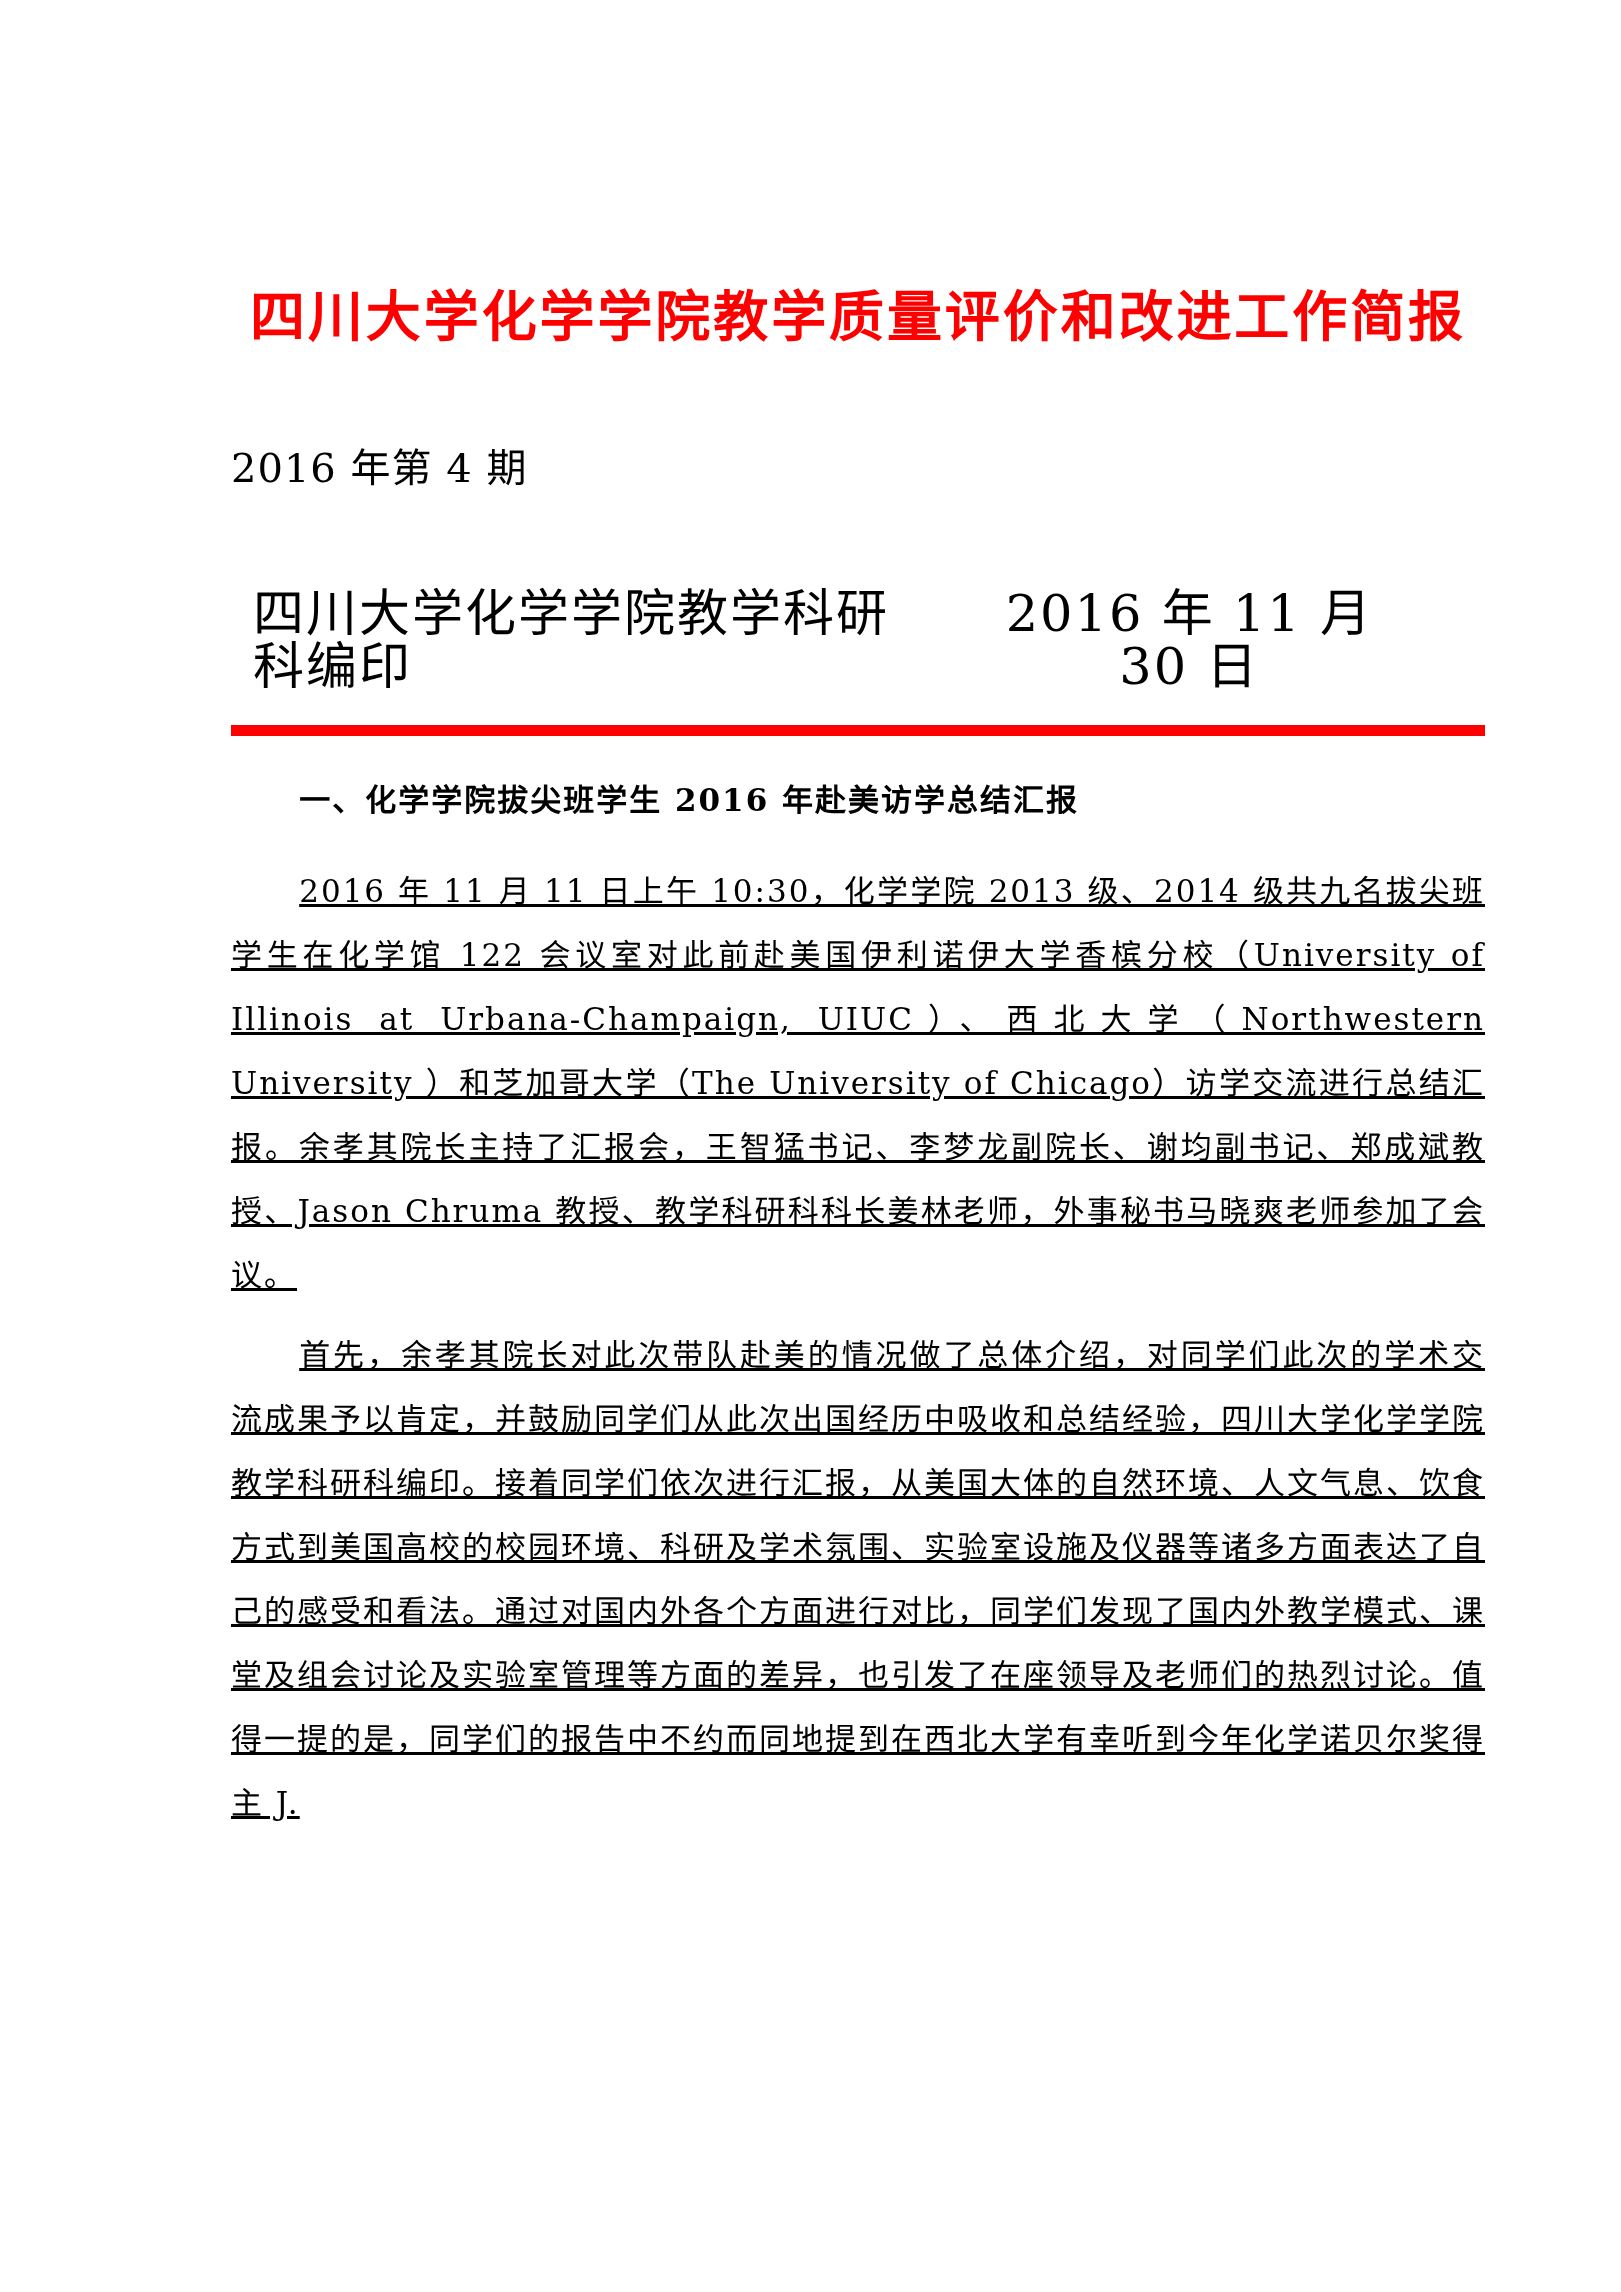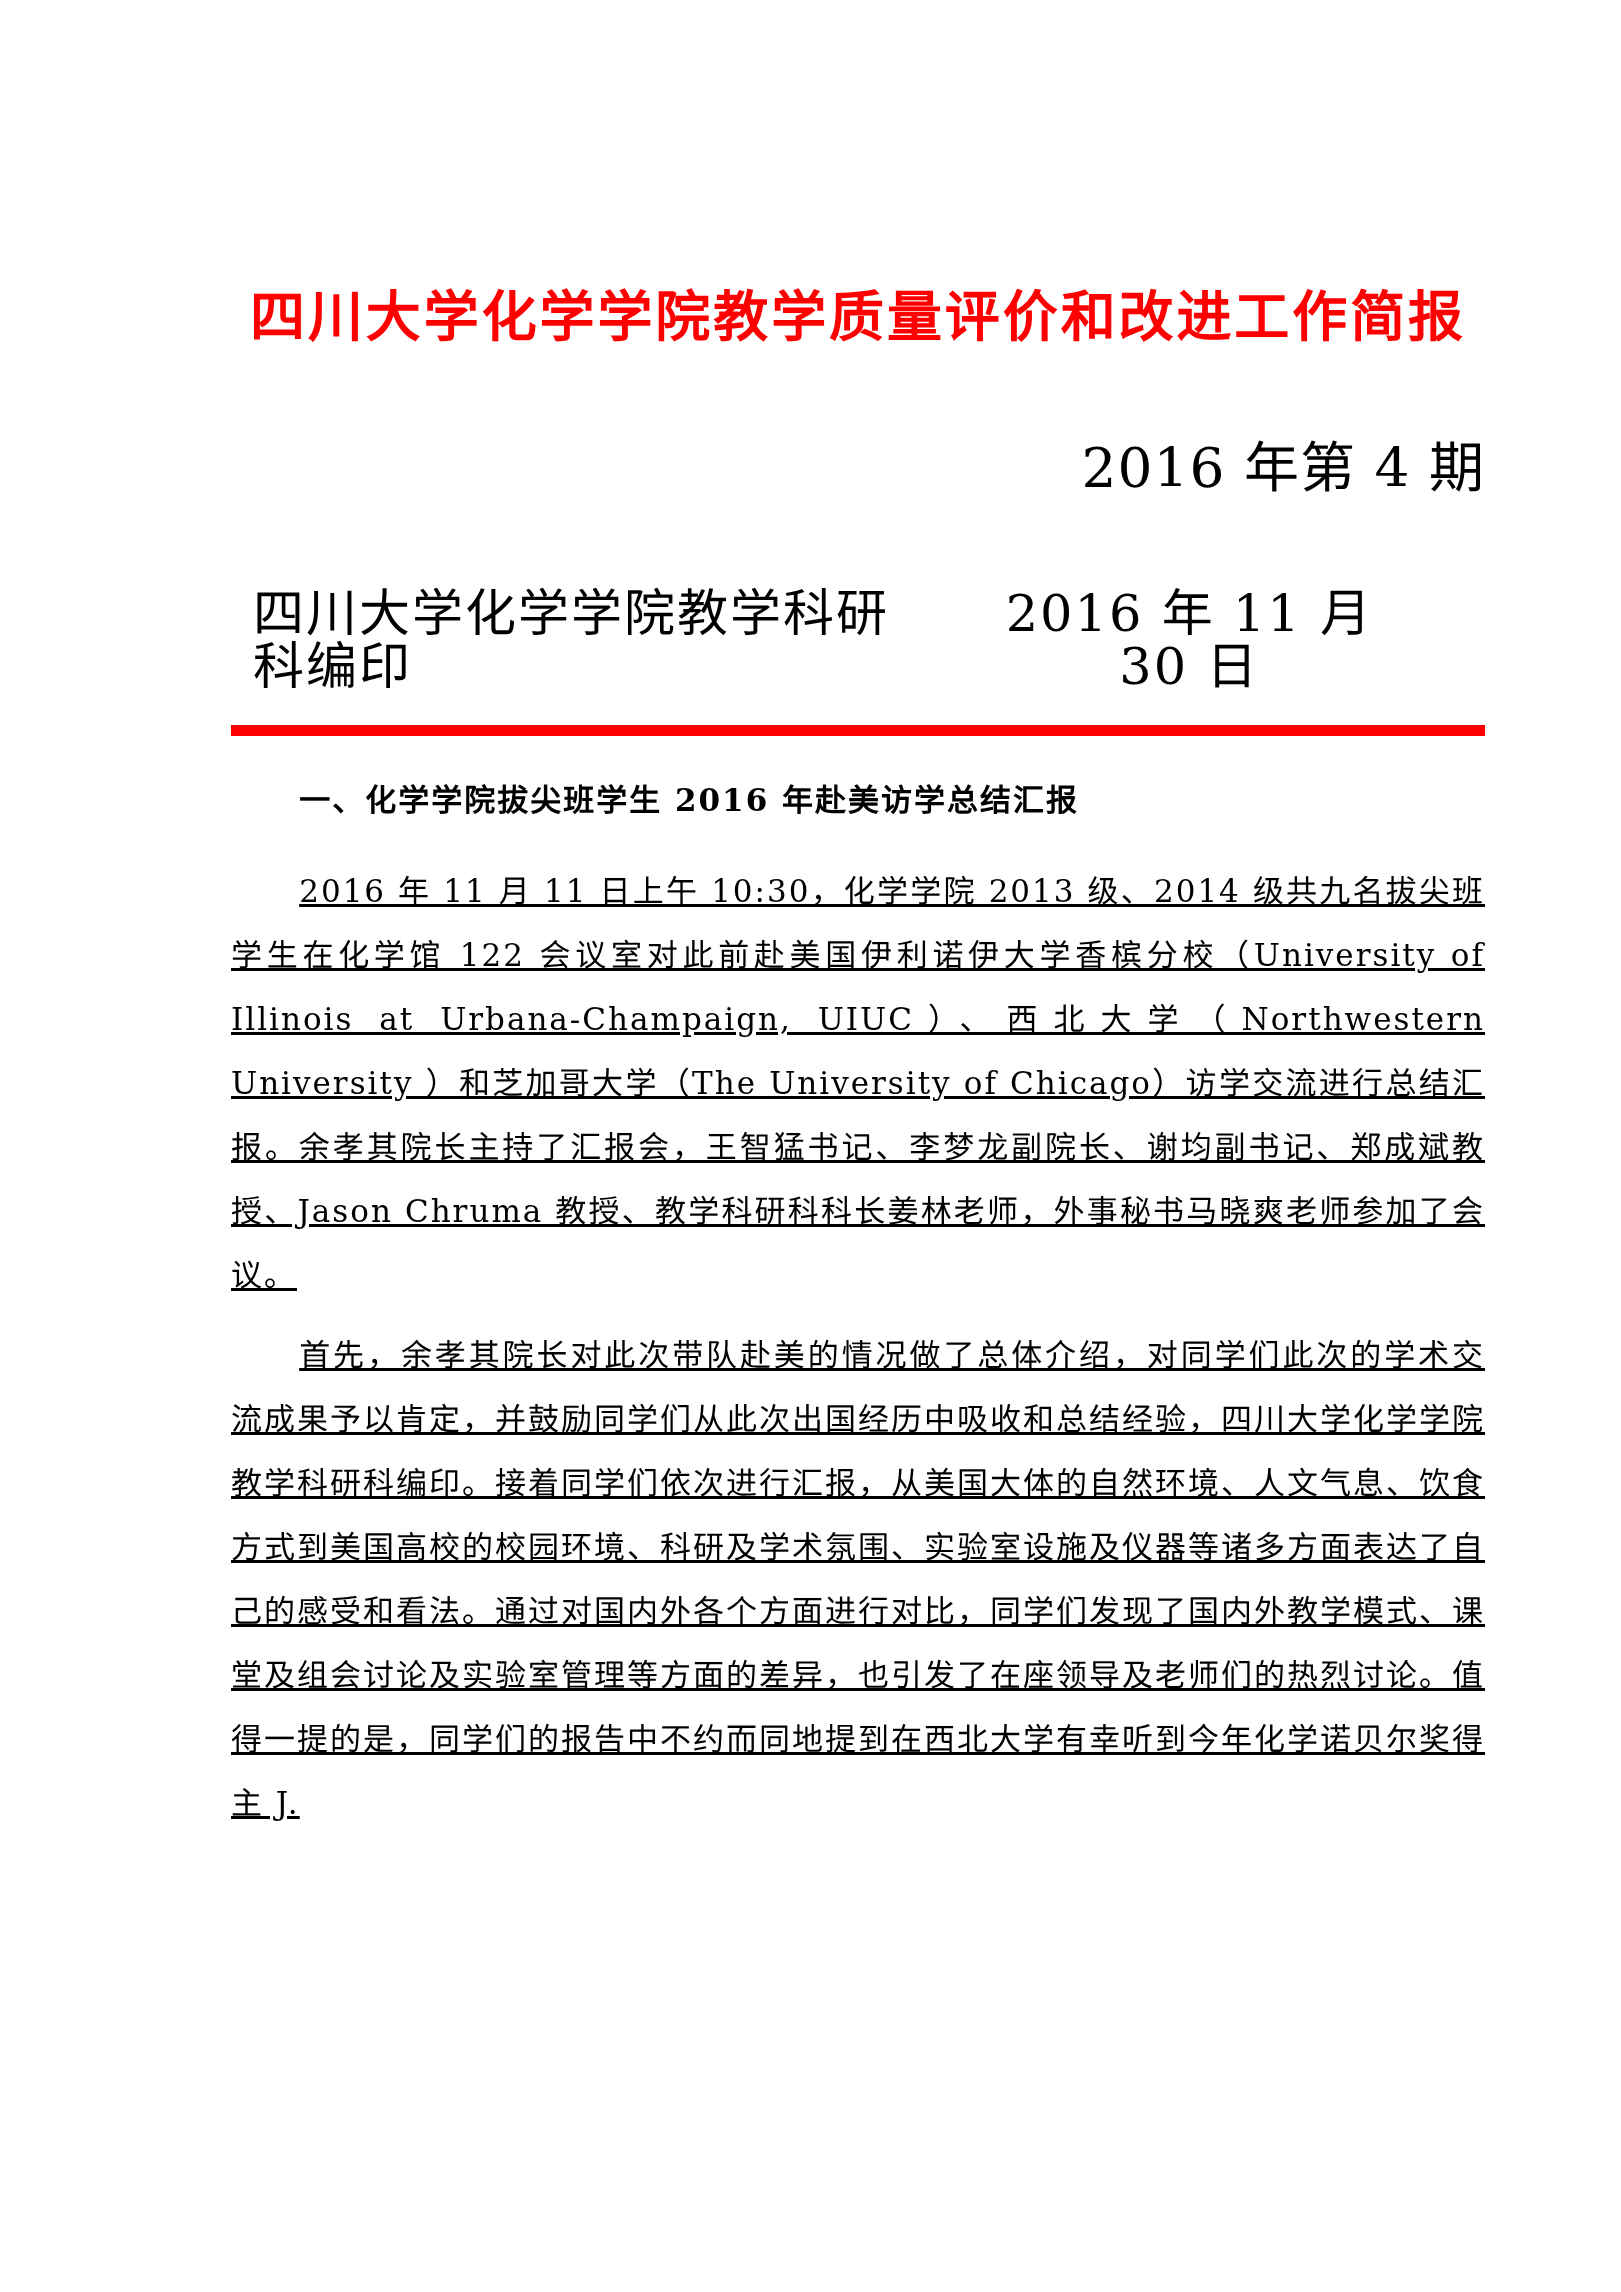--- a/index.html
+++ b/index.html
@@ -30,24 +30,24 @@
     font-size: 55px;
     line-height: 73px;
     letter-spacing: 2.9px;
     color: #ff0000;
     text-align: center;
     white-space: nowrap;
   }
 
   .issue-line {
     margin-top: 88px;
-    font-size: 55px;
+    font-size: 40px;
     line-height: 53px;
     letter-spacing: 1px;
-    text-align: right;
+    text-align: left;
   }
 
   .pub-row {
     margin-top: 76px;
     display: flex;
     justify-content: space-between;
     align-items: baseline;
     font-size: 51px;
     line-height: 53px;
   }

